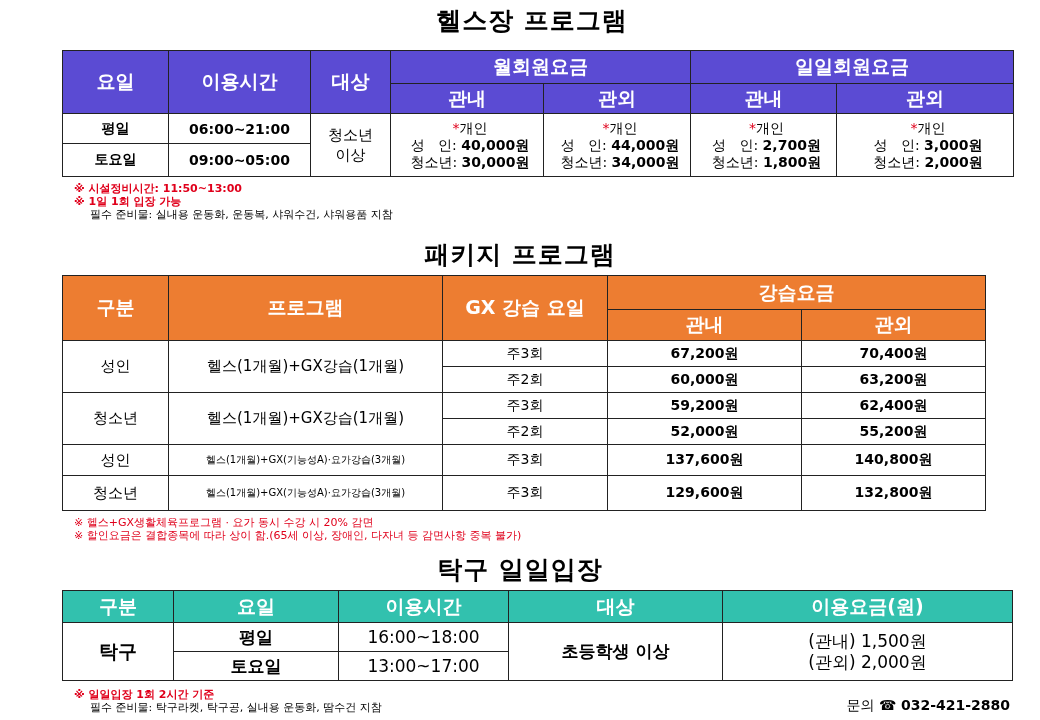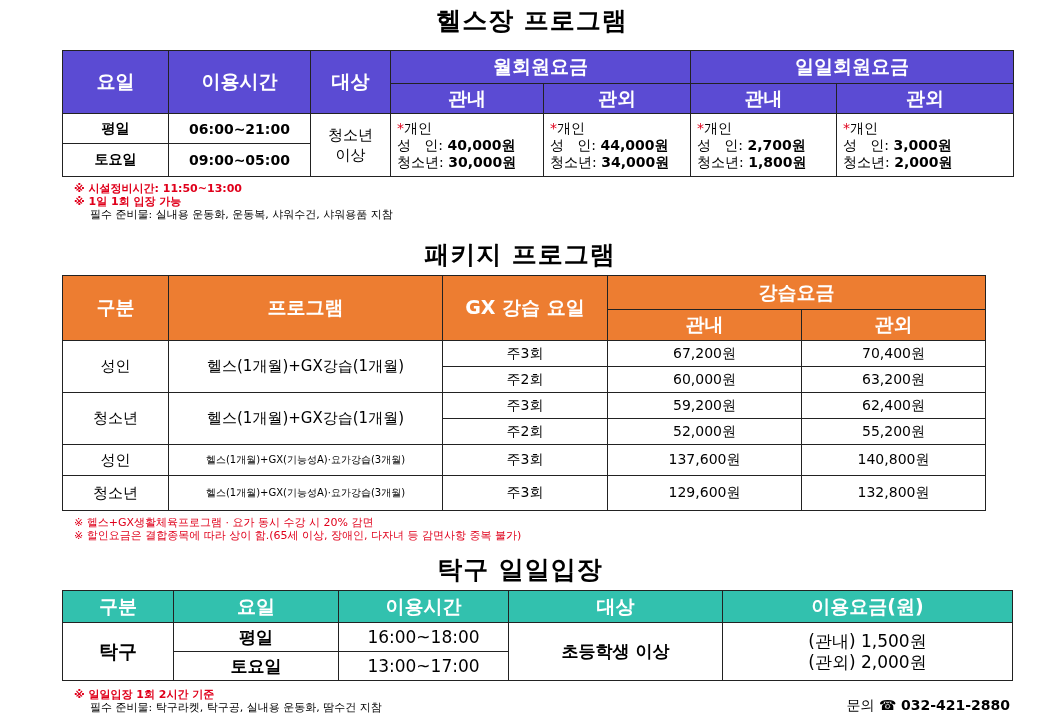--- a/index.html
+++ b/index.html
@@ -8,28 +8,28 @@
   .title { position: absolute; left: 0; width: 1040px; text-align: center;
            font-weight: bold; font-size: 25px; letter-spacing: 1px; }
   table { position: absolute; border-collapse: collapse; table-layout: fixed; }
   td, th { border: 1px solid #222; text-align: center; vertical-align: middle;
            padding: 0; overflow: hidden; white-space: nowrap; }
   th { color: #ffffff; font-weight: bold; }
   .purple th { background: #5b4bd3; font-size: 19px; }
   .orange th { background: #ed7d31; font-size: 19px; }
   .teal th { background: #32c1ae; font-size: 19px; }
   .t1 td { font-size: 14px; font-weight: bold; }
-  .price { text-align: left; padding-left: 6px !important; line-height: 17px;
+  .price { text-align: center; padding-left: 6px !important; line-height: 17px;
            font-size: 14px; }
   .price .star { color: #e0001b; font-weight: normal; }
   .price .hdr { font-weight: normal; }
   .price .line { font-weight: normal; }
   .price .line b { font-weight: bold; }
   .t2 td { font-size: 14px; }
-  .t2 td.b { font-weight: normal; }
+  .t2 td.b { font-weight: bold; }
   .t2 td.small { font-size: 10px; }
   .t3 td { font-size: 17px; }
   .t3 td.b { font-weight: bold; }
   .notes { position: absolute; font-size: 11px; line-height: 13px; font-weight: bold; }
   .notes .red { color: #e0001b; }
   .notes .black { color: #000; padding-left: 16px; font-weight: normal; }
   .contact { position: absolute; right: 30px; top: 697px; font-size: 14px; }
   .contact b { font-weight: bold; }
 </style>
 </head>

